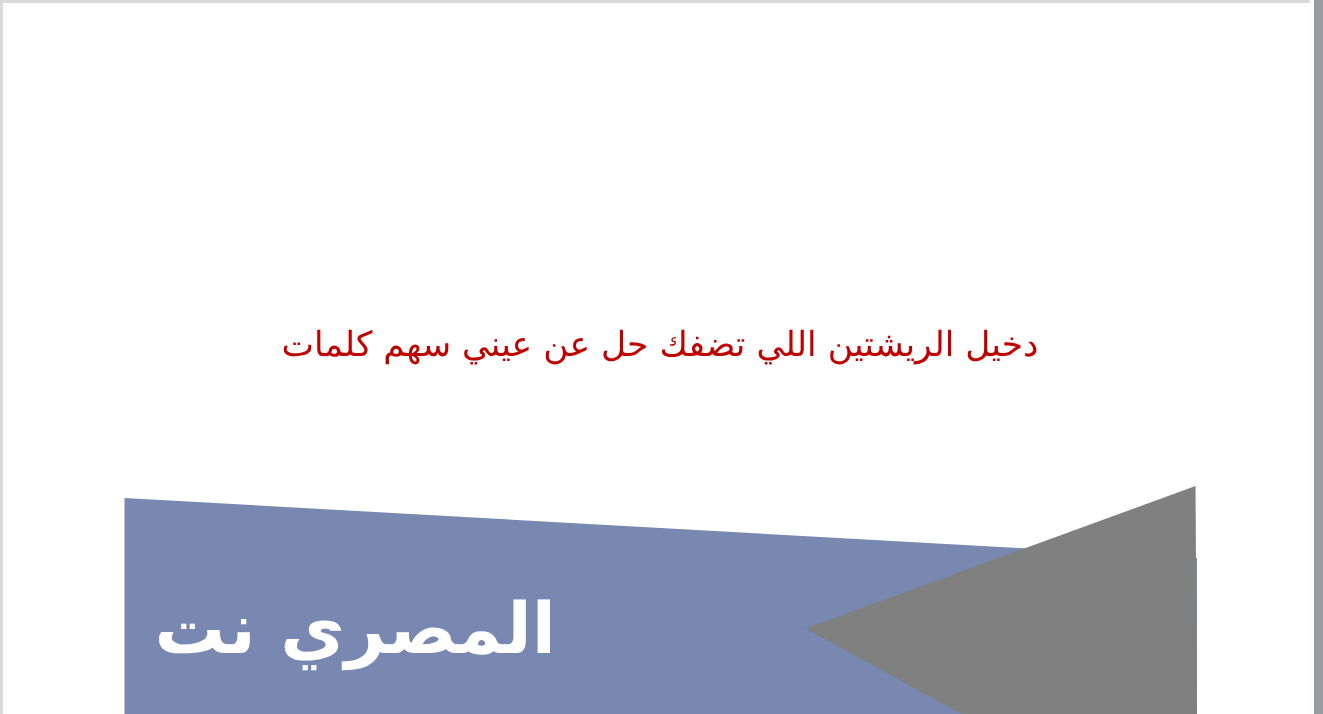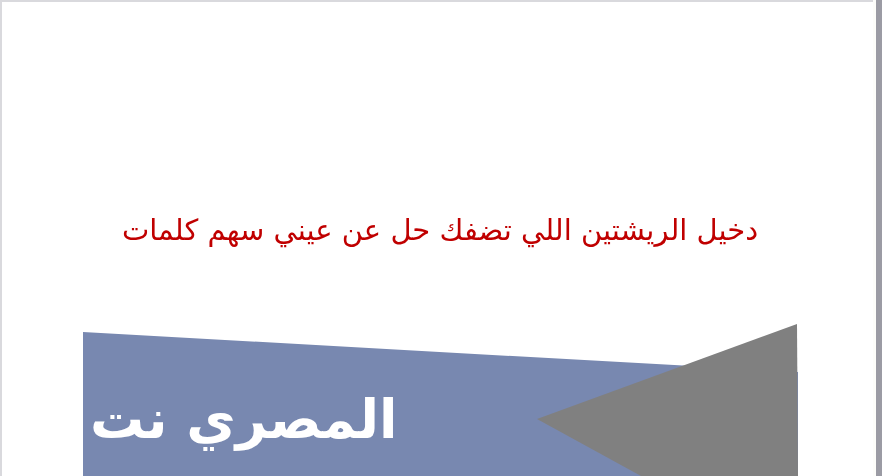--- a/index.html
+++ b/index.html
@@ -66,36 +66,36 @@
   
   .headline {
     position: absolute;
     left: 0;
     top: 213px;
     width: 880px;
     text-align: center;
     direction: rtl;
     unicode-bidi: embed;
     font-family: "DejaVu Sans", "Liberation Sans", sans-serif;
-    font-size: 29px;
+    font-size: 23px;
     line-height: 34px;
     letter-spacing: 0.2px;
     color: #c00000;
     white-space: nowrap;
   }
 
   
   .brand-wordmark {
     position: absolute;
-    left: 90px;
+    left: 103px;
     top: 392px;
     direction: rtl;
     unicode-bidi: embed;
     font-family: "DejaVu Sans", "Liberation Sans", sans-serif;
-    font-size: 54px;
+    font-size: 47px;
     font-weight: bold;
     line-height: 56px;
     color: #ffffff;
     white-space: nowrap;
   }
 </style>
 </head>
 <body>
 
 <div id="slide-canvas">

